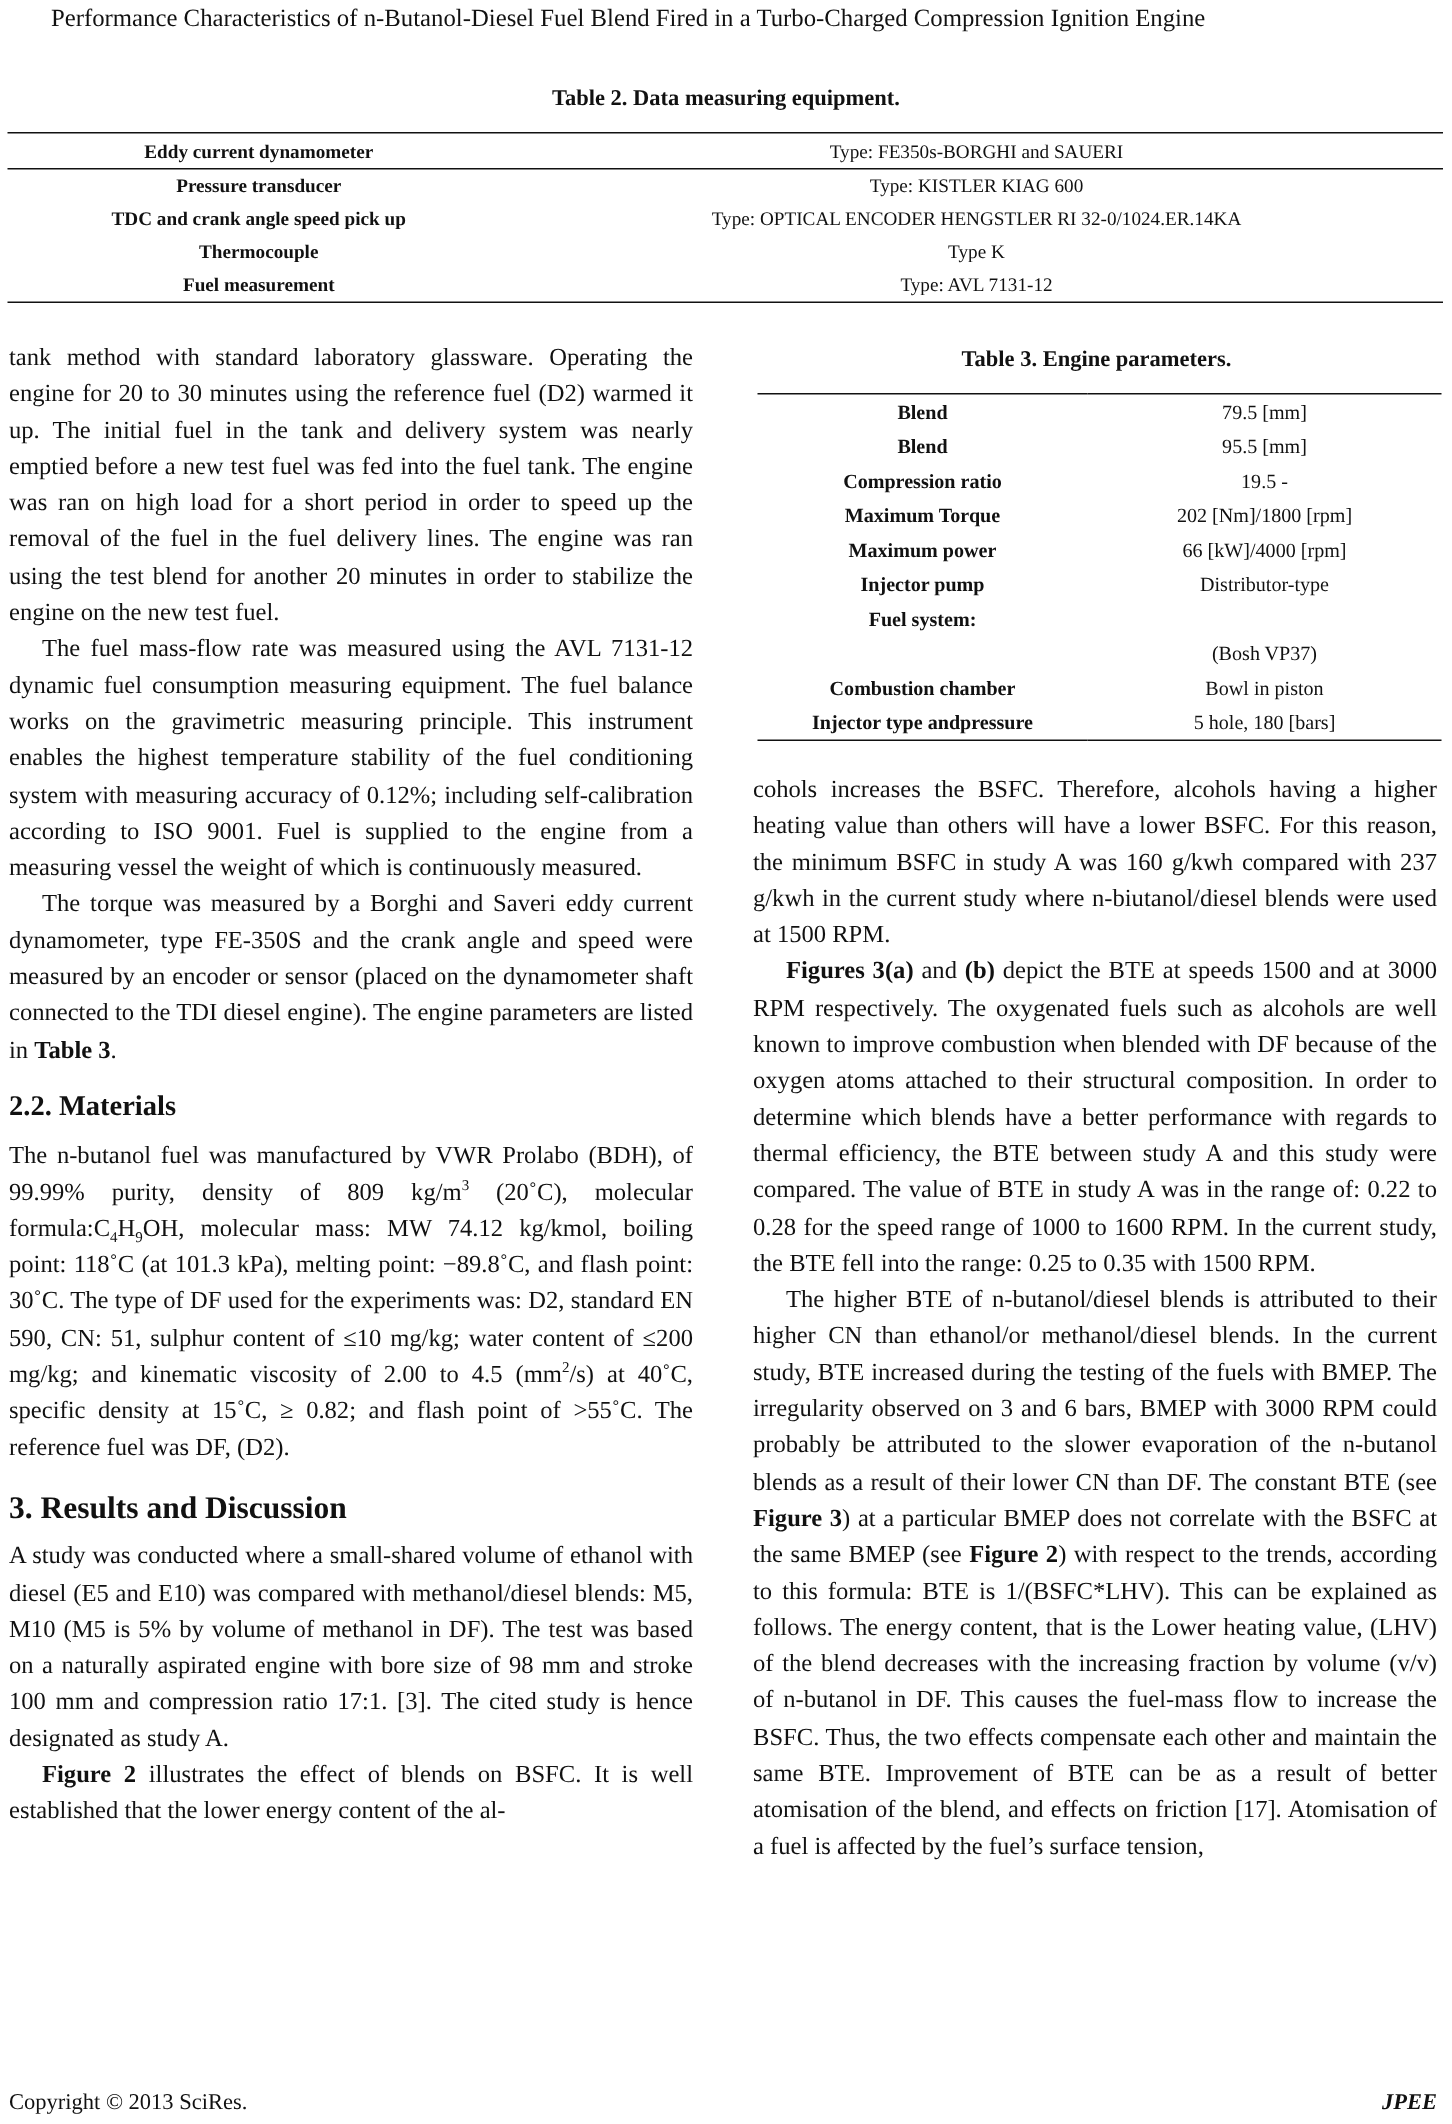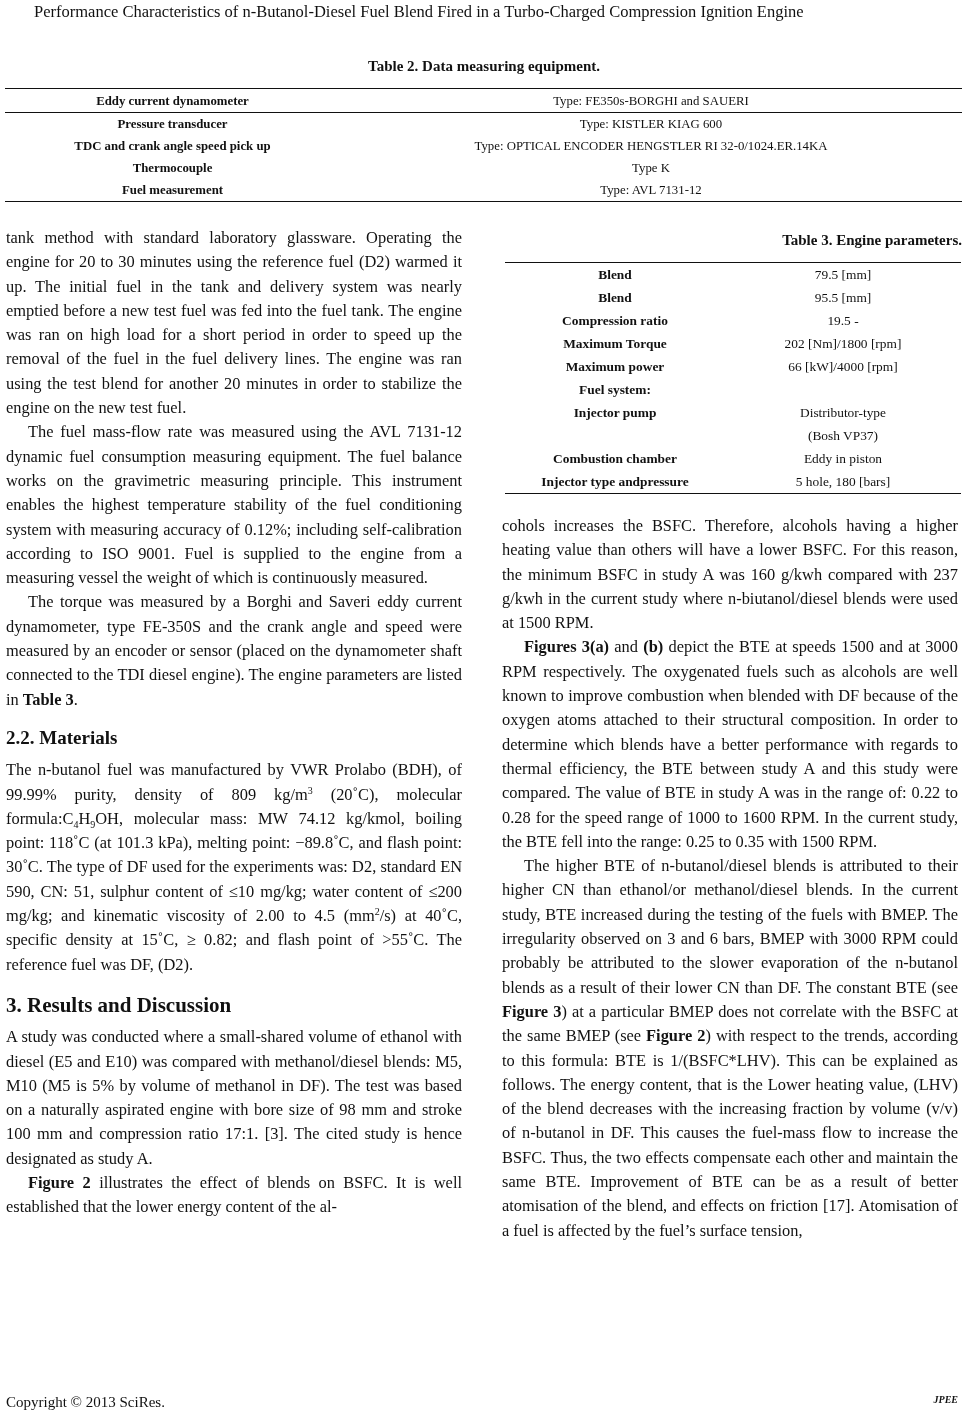--- a/index.html
+++ b/index.html
@@ -27,30 +27,30 @@
   .col {
     position: absolute; width: 456px; font-size: 16.4px; line-height: 24.3px;
     text-align: justify;
   }
   .col p { margin: 0; }
   .col p.ind { text-indent: 22px; }
   .left { left: 6px; top: 226px; }
   .right { left: 502px; top: 514px; }
   .h2 { font-weight: bold; font-size: 19px; margin: 14px 0 8px 0 !important; text-indent: 0; }
   .h1 { font-weight: bold; font-size: 21px; margin: 16px 0 8px 0 !important; }
-  .t3cap { position: absolute; left: 500px; top: 232px; width: 462px; text-align: right; }
+  .t3cap { position: absolute; left: 500px; top: 232px; width: 462px; }
   .t3 {
     position: absolute; left: 505px; top: 262px; width: 456px;
     border-top: 1.5px solid #111; border-bottom: 1.5px solid #111; font-size: 13.4px;
   }
   .t3 td { text-align: center; height: 23px; line-height: 23px; padding: 0; }
   .t3 td.k { font-weight: bold; width: 220px; }
   sup, sub { font-size: 10px; line-height: 0; }
   .footer-left { position: absolute; left: 6px; top: 1394px; font-size: 15px; text-align: right; }
-  .footer-right { position: absolute; right: 10px; top: 1394px; font-size: 10px; font-weight: bold; font-style: italic; text-align: center; }
+  .footer-right { position: absolute; right: 10px; top: 1394px; font-size: 15px; font-weight: bold; font-style: italic; text-align: center; }
   b { font-weight: bold; }
 </style>
 </head>
 <body>
 
 <div class="running-head">
   <span class="title">Performance Characteristics of n-Butanol-Diesel Fuel Blend Fired in a Turbo-Charged Compression Ignition Engine</span>
   <span class="pageno">79</span>
 </div>
 
@@ -108,34 +108,34 @@
       </tr>
     <tr>
         <td class="k">Maximum Torque</td>
         <td>202 [Nm]/1800 [rpm]</td>
       </tr>
     <tr>
         <td class="k">Maximum power</td>
         <td>66 [kW]/4000 [rpm]</td>
       </tr>
     <tr>
+        <td class="k">Injector pump</td>
+        <td>Distributor-type</td>
+      </tr>
+    <tr>
         <td class="k">Fuel system:</td>
         <td></td>
-      </tr>
-    <tr>
-        <td class="k">Injector pump</td>
-        <td>Distributor-type</td>
       </tr>
     <tr>
         <td class="k"></td>
         <td>(Bosh VP37)</td>
       </tr>
     <tr>
         <td class="k">Combustion chamber</td>
-        <td>Eddy in piston</td>
+        <td>Bowl in piston</td>
       </tr>
     <tr>
         <td class="k">Injector type andpressure</td>
         <td>5 hole, 180 [bars]</td>
       </tr>
   </tbody>
 </table>
 
 <div class="col right">
   <p>cohols increases the BSFC. Therefore, alcohols having a higher heating value than others will have a lower BSFC. For this reason, the minimum BSFC in study A was 160 g/kwh compared with 237 g/kwh in the current study where n-biutanol/diesel blends were used at 1500 RPM.</p>

